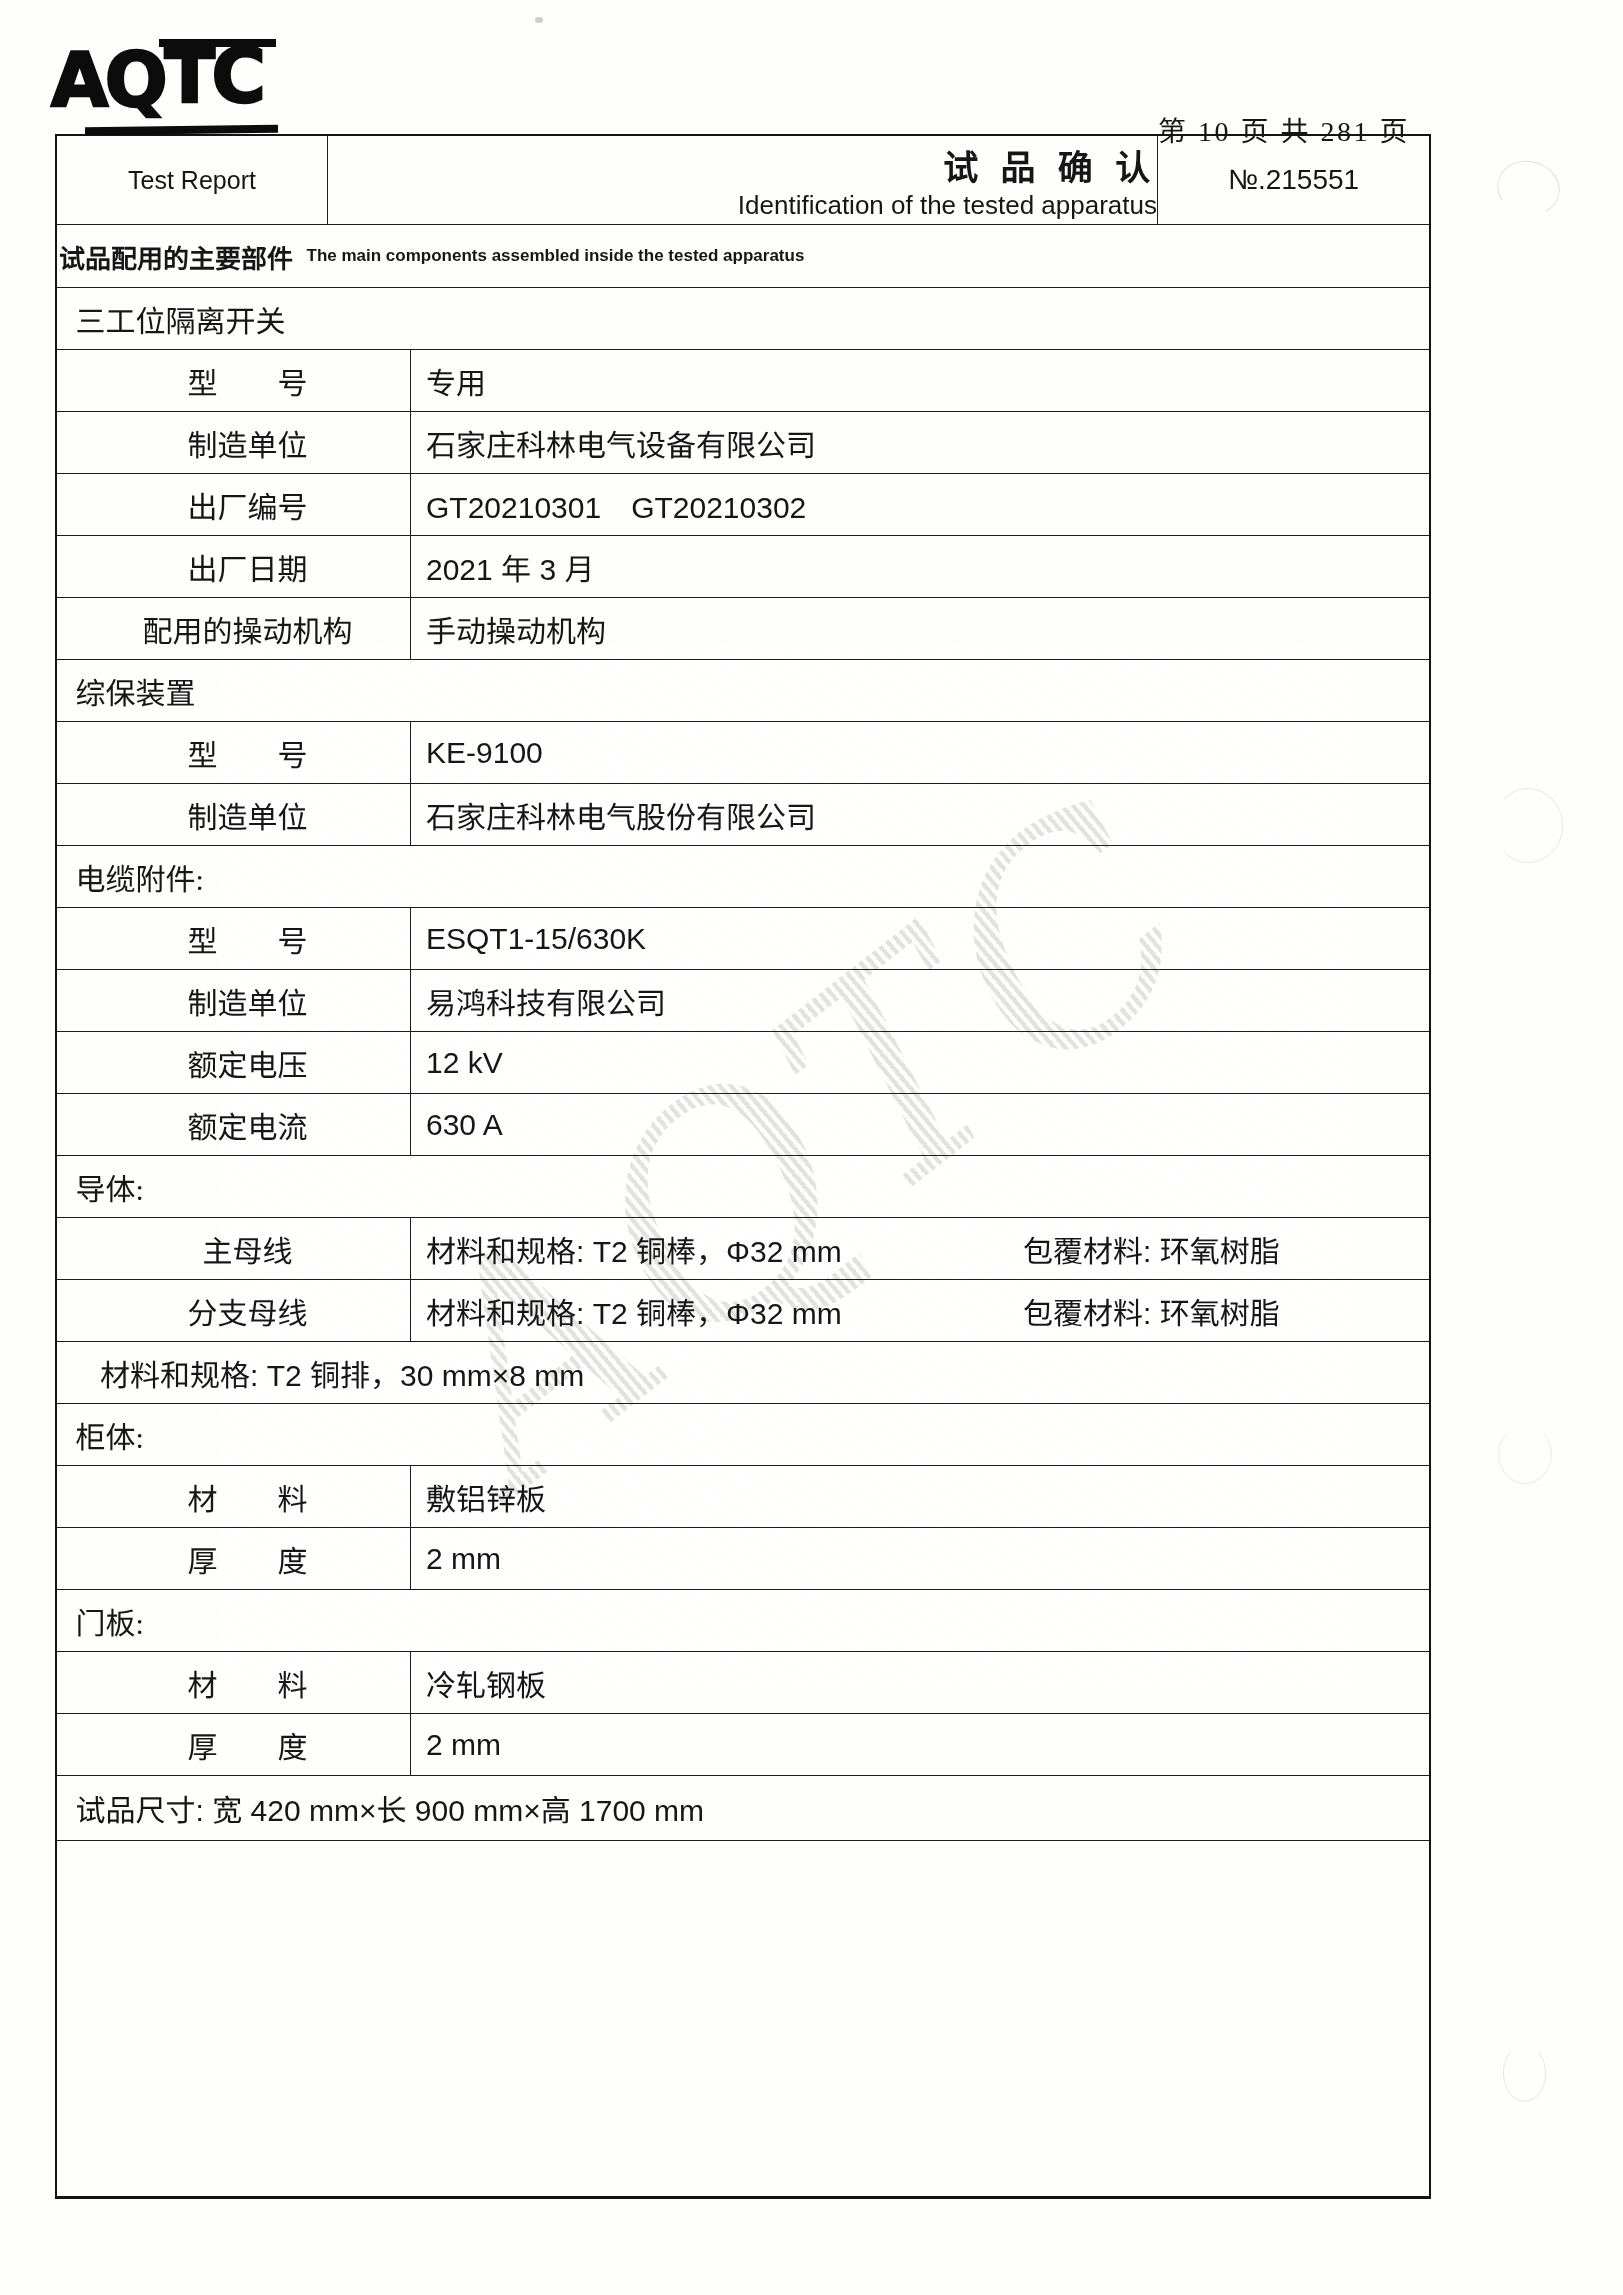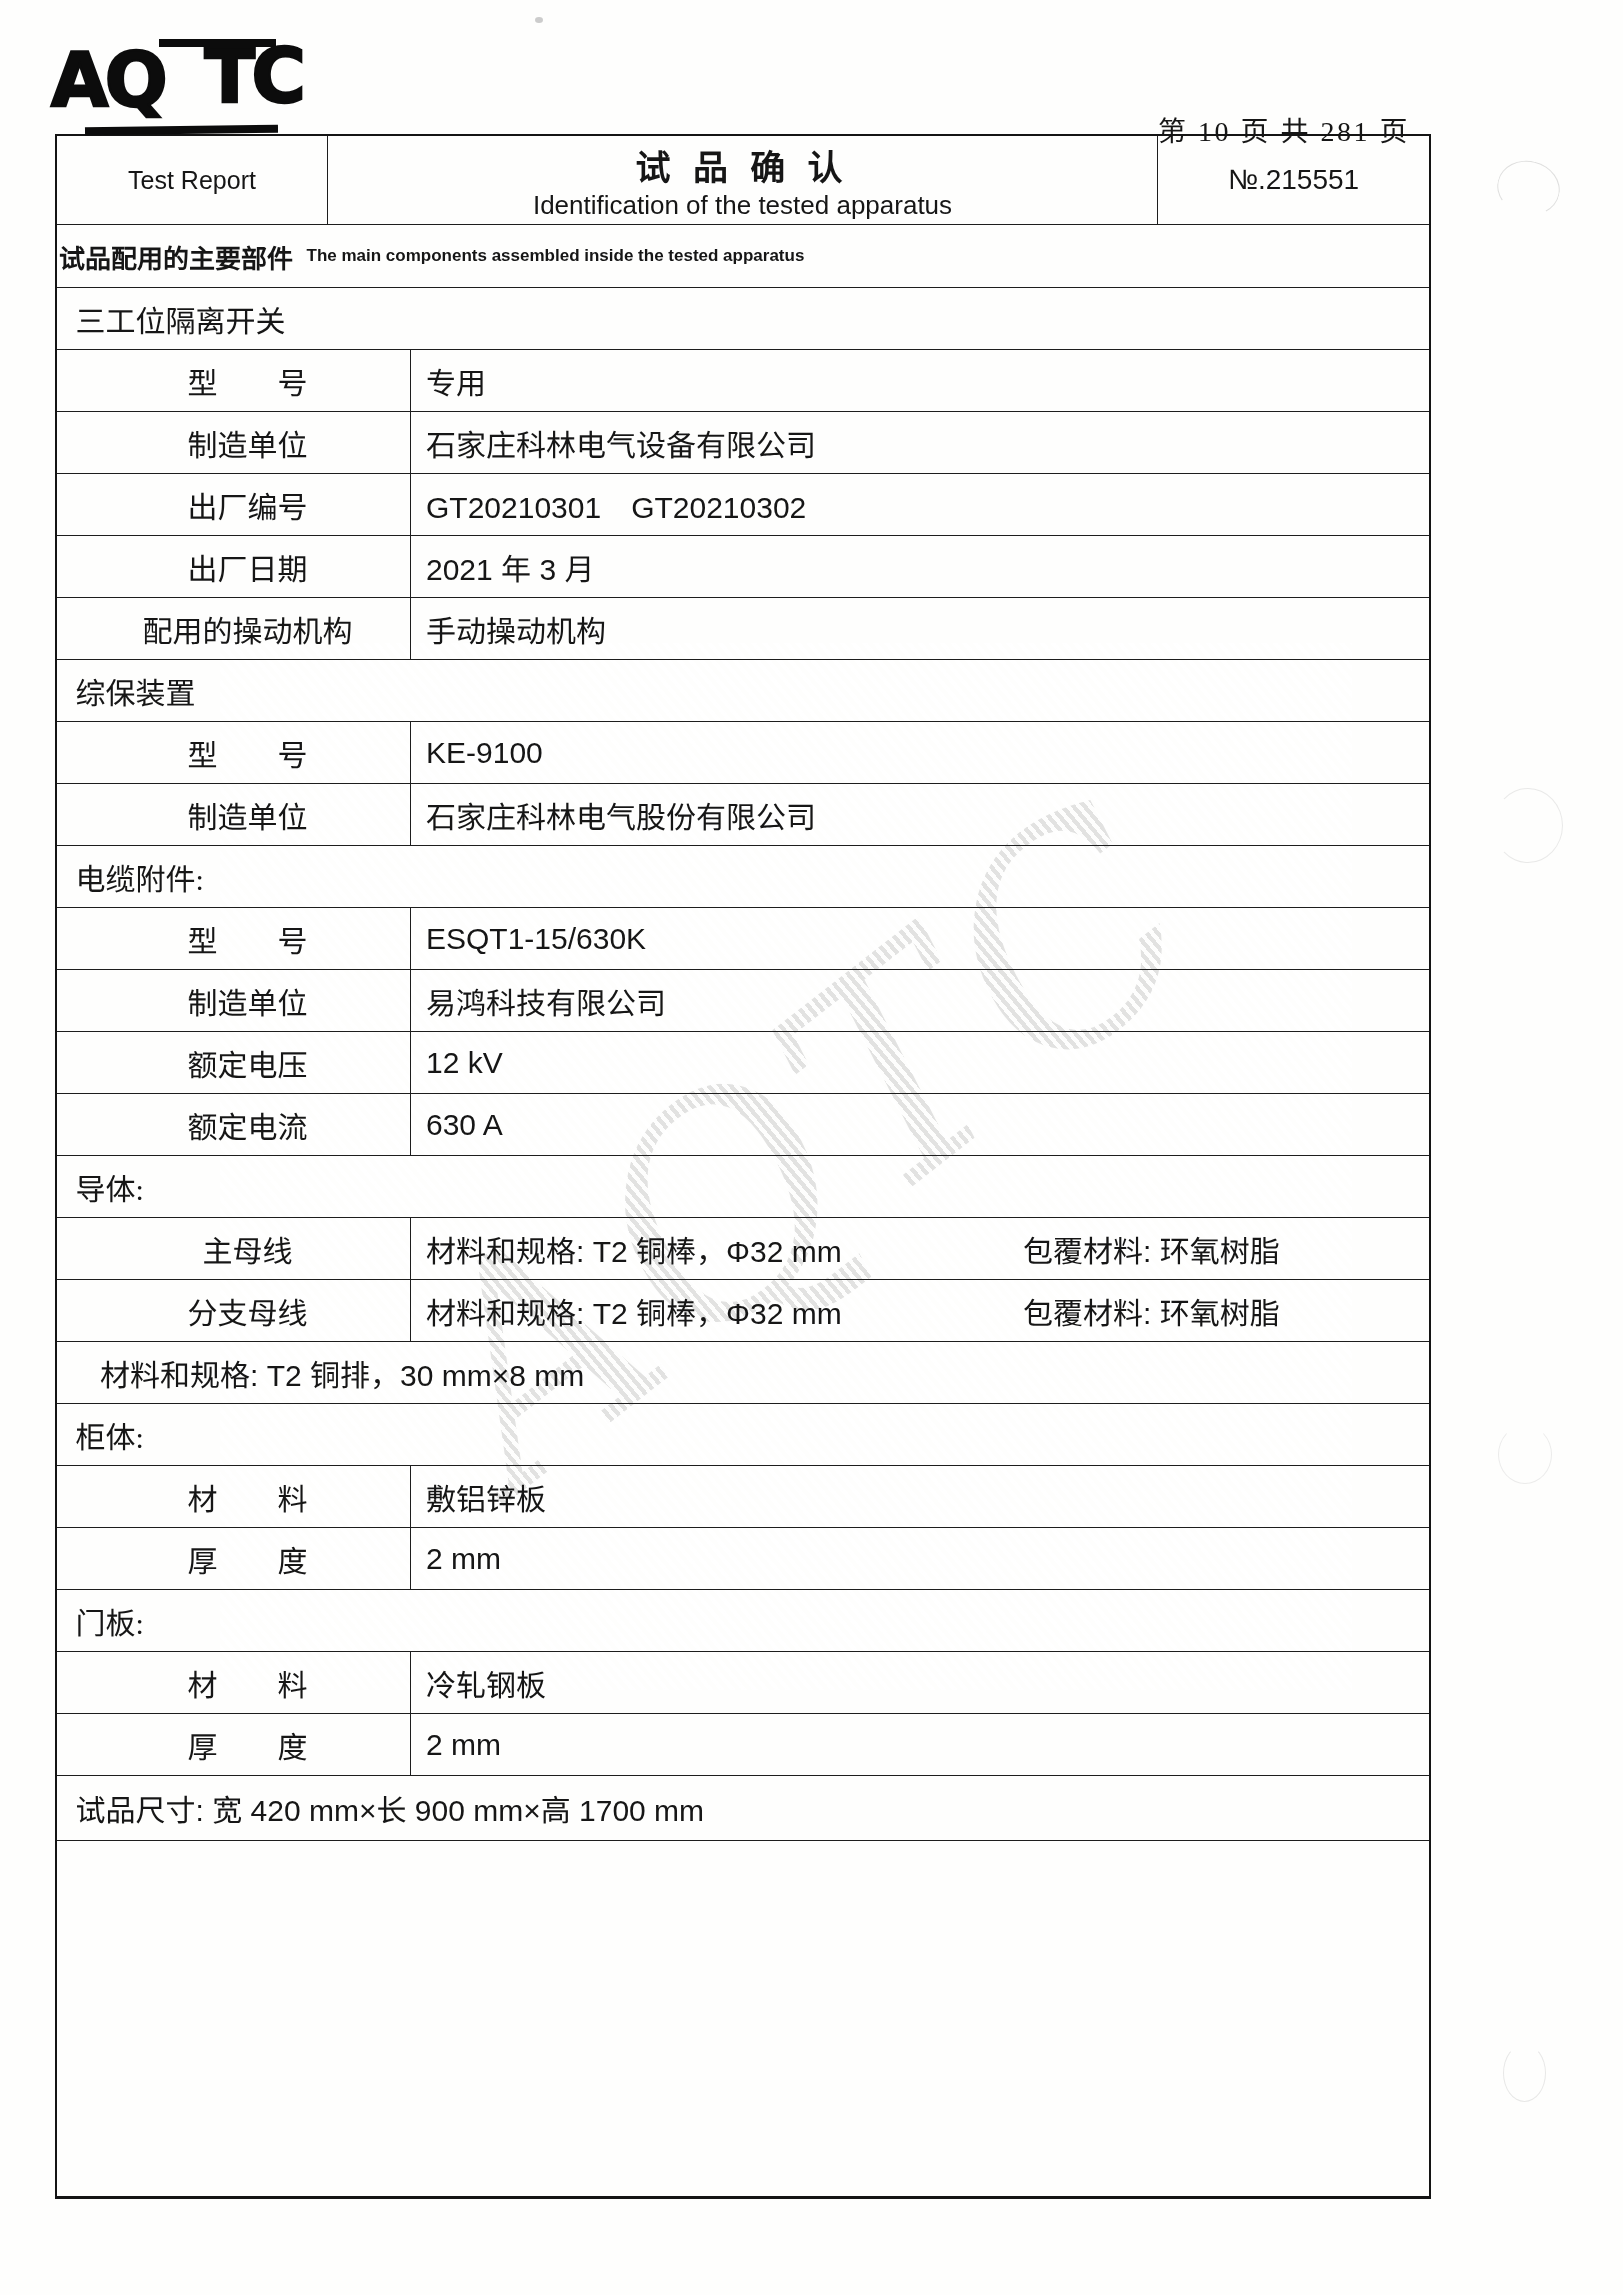--- a/index.html
+++ b/index.html
@@ -18,21 +18,21 @@
   .logo-text{
     font-family:"DejaVu Sans", sans-serif;
     font-weight:bold;
     font-size:74px;
     line-height:1.08;
     letter-spacing:-3.4px;
     color:#0c0c0c;
     -webkit-text-stroke:2.5px #0c0c0c;
     white-space:nowrap;
   }
-  .logo-tc{position:relative;top:-4.2px;margin-left:40px;}
+  .logo-tc{position:relative;top:-4.2px;}
   .logo::before{ 
     content:"";position:absolute;top:-1.7px;left:108px;width:117px;height:7.6px;background:#0c0c0c;
   }
   .logo::after{ 
     content:"";position:absolute;bottom:5px;left:34px;width:193px;height:7.6px;background:#0c0c0c;transform:rotate(-0.7deg);
   }
 
   
   .page-indicator{
     position:absolute;top:109px;right:213px;
@@ -66,21 +66,21 @@
   .report-table{
     position:absolute;left:55px;top:134px;width:1376px;height:2065px;
     border:2.5px solid #141414;border-bottom-width:3.4px;
     display:flex;flex-direction:column;z-index:1;background:transparent;
     box-sizing:border-box;
   }
   .trow{display:flex;flex:0 0 auto;border-top:1.7px solid #1d1d1d;box-sizing:border-box;}
   .header-row{border-top:none;height:88px;}
   .hcell{display:flex;flex-direction:column;justify-content:center;align-items:center;box-sizing:border-box;}
   .hcell-left{width:271px;border-right:1.7px solid #1d1d1d;font-size:25px;}
-  .hcell-mid{flex:1;border-right:1.7px solid #1d1d1d;}
+  .hcell-mid{flex:1;border-right:1.7px solid #1d1d1d;align-items:flex-end;}
   .title-zh{font-family:"Liberation Serif", serif;font-weight:bold;font-size:35px;letter-spacing:6.8px;}
   .title-en{font-size:26px;margin-top:0.8px;}
   .hcell-right{width:271px;font-size:28px;}
 
   .subheader-row{height:63px;align-items:center;padding-left:2px;gap:13.5px;}
   .sub-zh{font-family:"Liberation Serif", serif;font-weight:bold;font-size:26px;}
   .sub-en{font-weight:bold;font-size:17px;}
 
   #table-sections{display:contents;}
   .section-row{height:62px;align-items:center;padding-left:18.6px;

